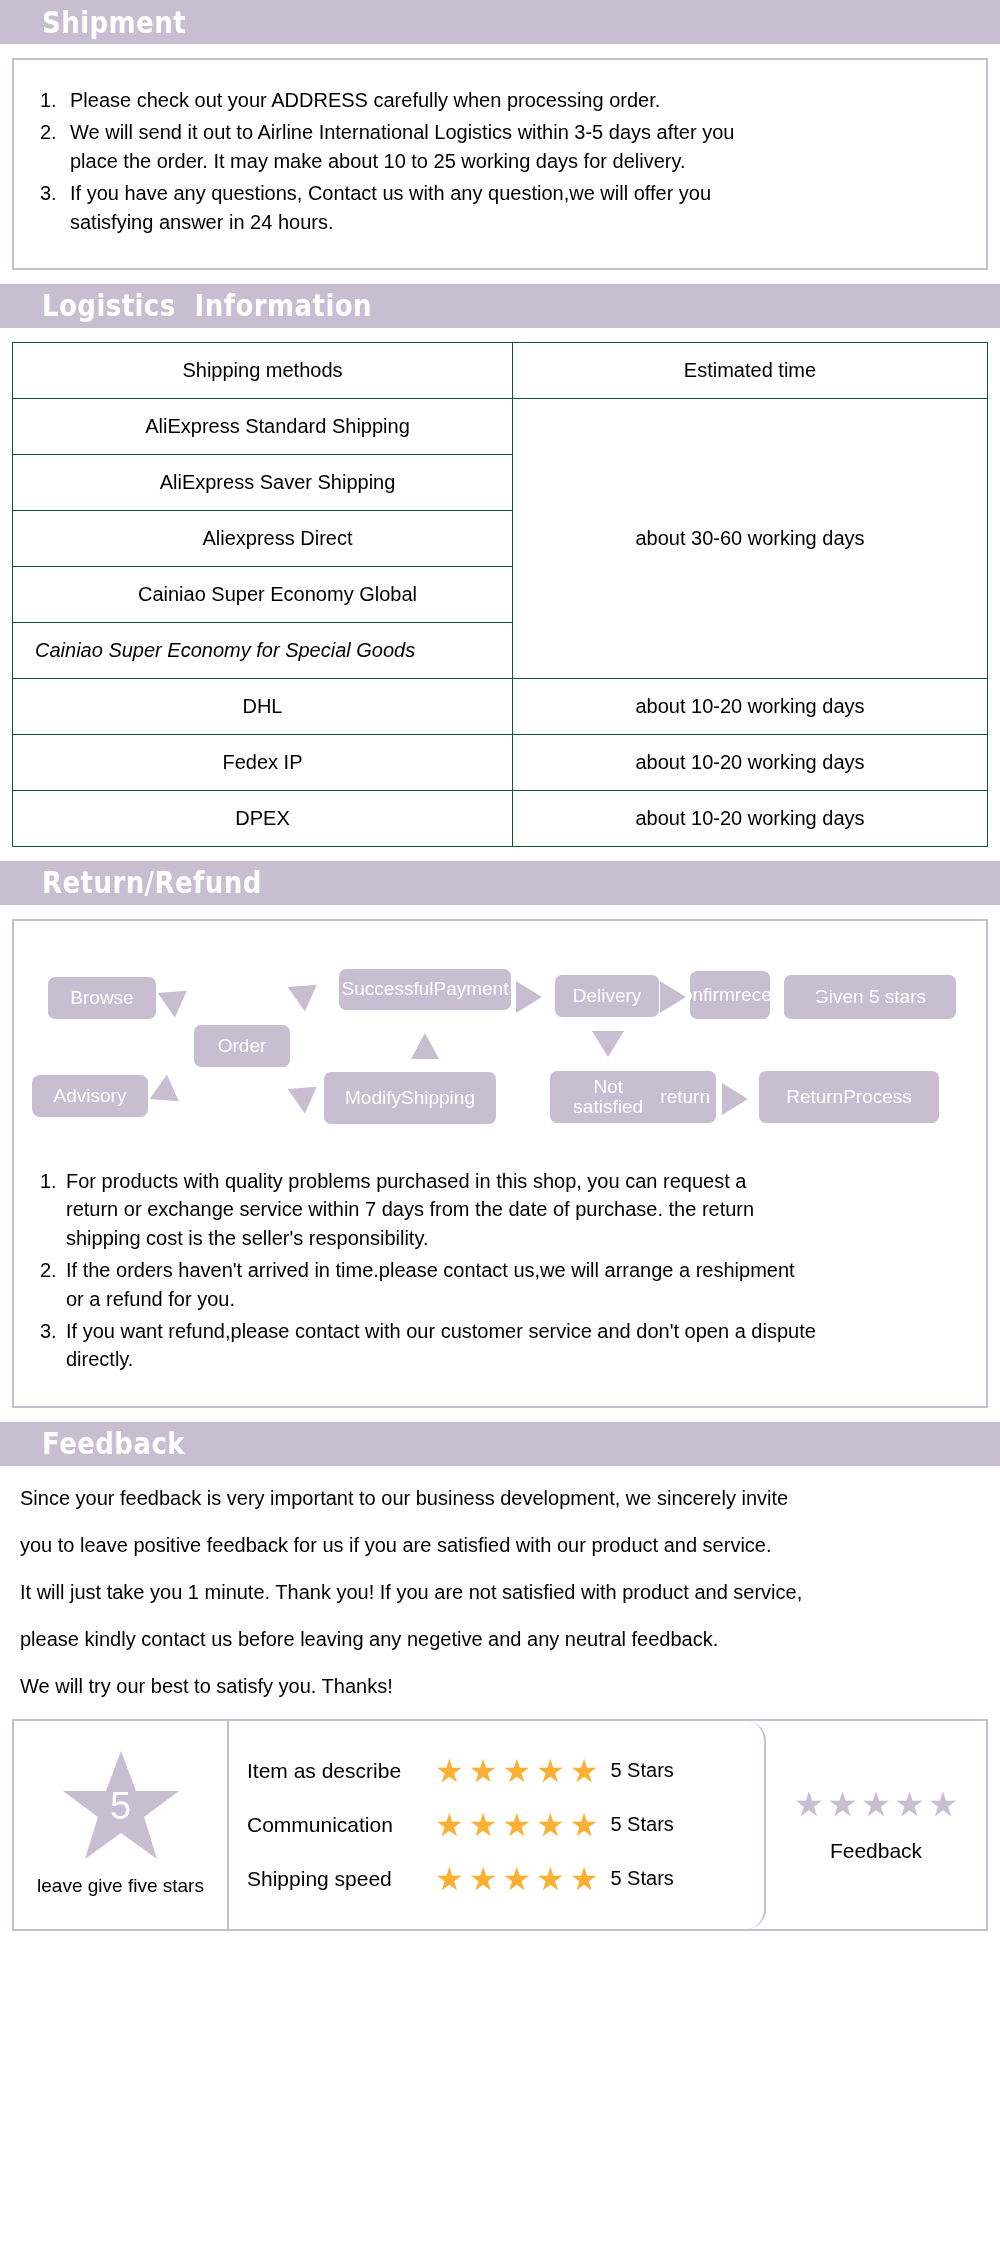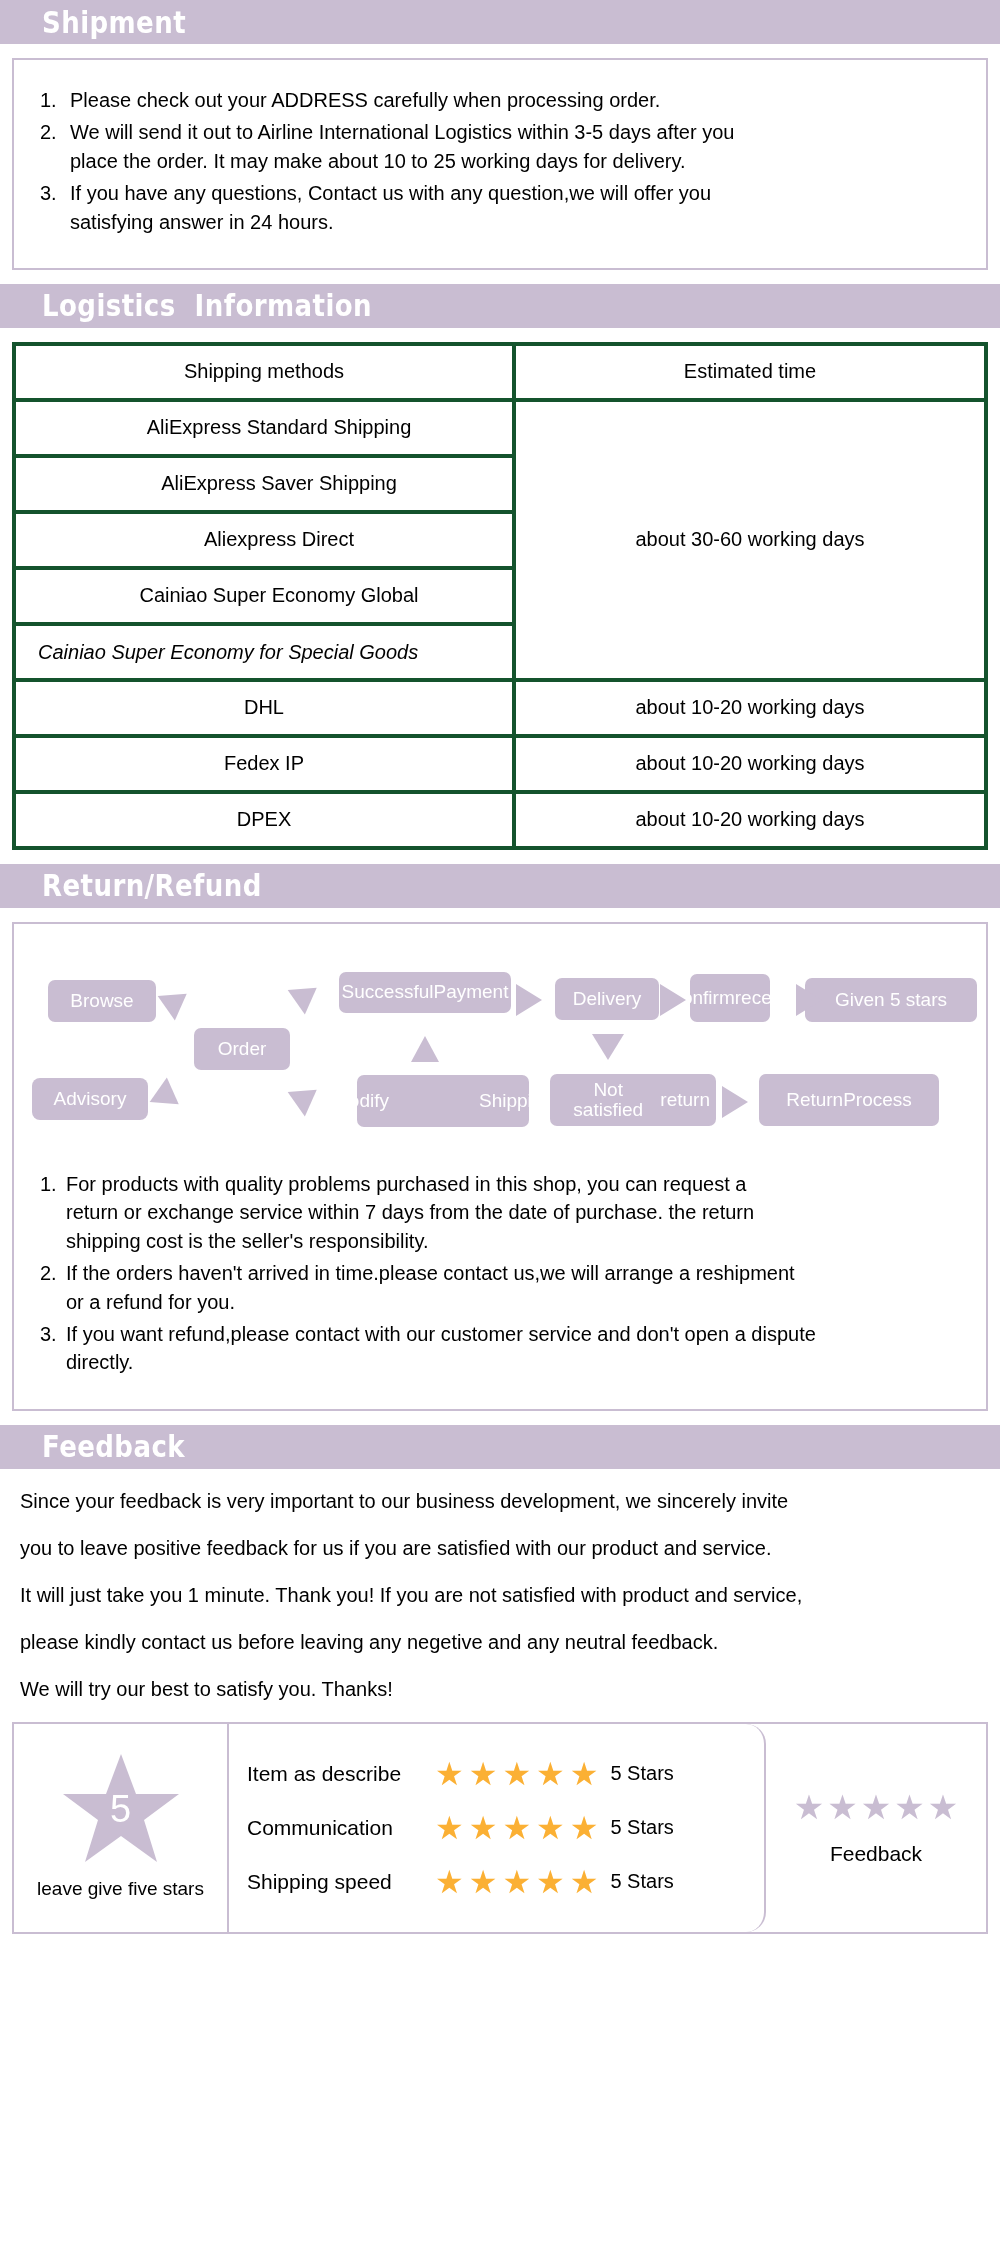--- a/index.html
+++ b/index.html
@@ -64,21 +64,21 @@
   }
   ol.notes.tight > li { padding-left: 26px; }
 
   
   table.logi {
     border-collapse: collapse;
     width: 100%;
     table-layout: fixed;
   }
   table.logi td {
-    border: 4px solid #14532d;
+    border: 1px solid #14532d;
     font-size: 20px;
     padding: 9px 8px;
     height: 56px;
     vertical-align: middle;
   }
   table.logi td.method { text-align: center; width: 500px; }
   table.logi td.method.left { text-align: left; padding-left: 22px; }
   table.logi td.method.leftish { text-align: center; padding-left: 38px; }
   table.logi td.time { text-align: center; }
 
@@ -294,34 +294,34 @@
           <span>Order</span>
         </div>
       <div class="node" style="left:0px;   top:138px; width:116px; height:42px;border-radius:8px;">
           <span>Advisory</span>
         </div>
       <div class="node" style="left:307px; top:32px;  width:172px; height:41px;">
           <span>Successful</span>
           <br>
           <span>Payment</span>
         </div>
-      <div class="node" style="left:325px; top:135px; width:172px; height:52px;gap:45px;">
+      <div class="node" style="left:292px; top:135px; width:172px; height:52px;">
           <span>Modify</span>
           <br>
           <span>Shipping</span>
         </div>
       <div class="node" style="left:523px; top:38px;  width:104px; height:42px;">
           <span>Delivery</span>
         </div>
       <div class="node" style="left:658px; top:34px;  width:80px; height:48px;">
           <span>Confirm</span>
           <br>
           <span>receipt</span>
         </div>
-      <div class="node" style="left:773px; top:38px;  width:172px; height:44px;">
+      <div class="node" style="left:752px; top:38px;  width:172px; height:44px;">
           <span>Given 5 stars</span>
         </div>
       <div class="node" style="left:518px; top:134px; width:166px; height:52px;">
           <span>Not satisfied</span>
           <br>
           <span>return</span>
         </div>
       <div class="node" style="left:727px; top:134px; width:180px; height:52px;">
           <span>Return</span>
           <br>

